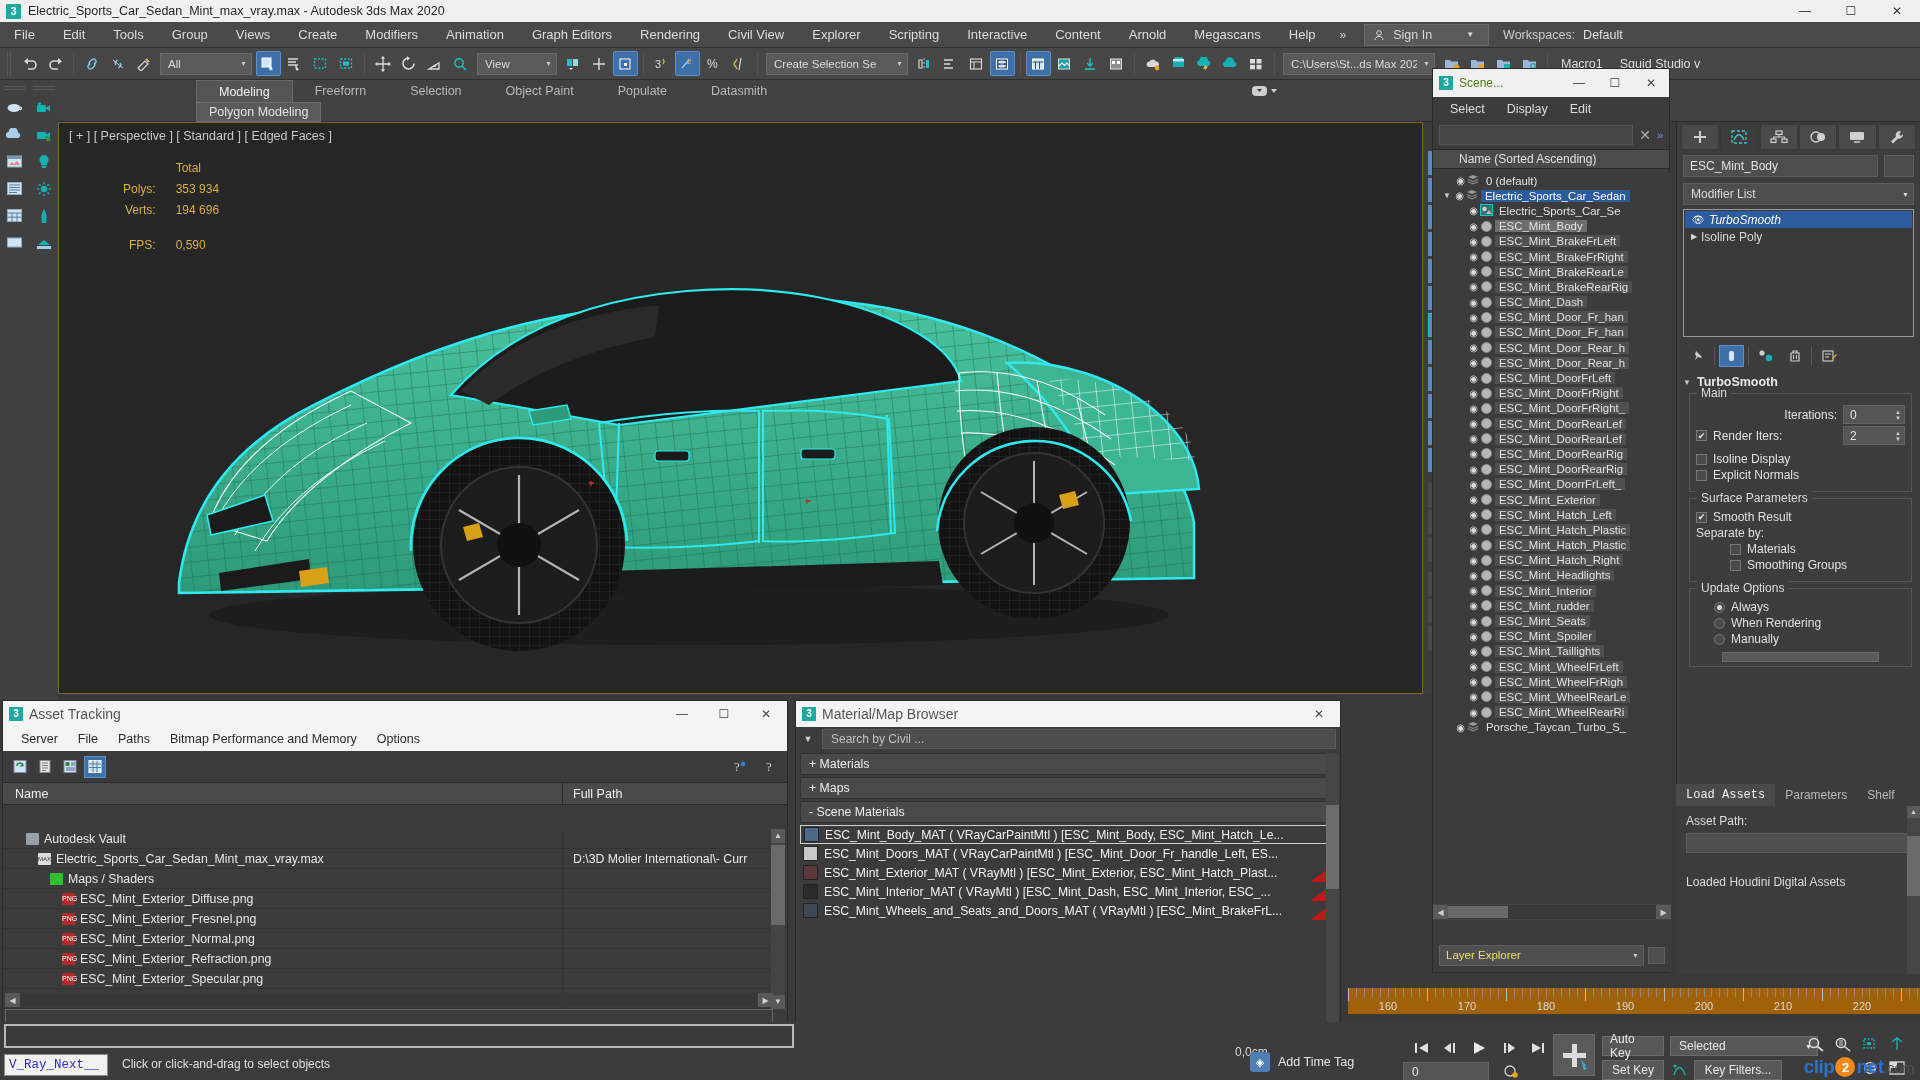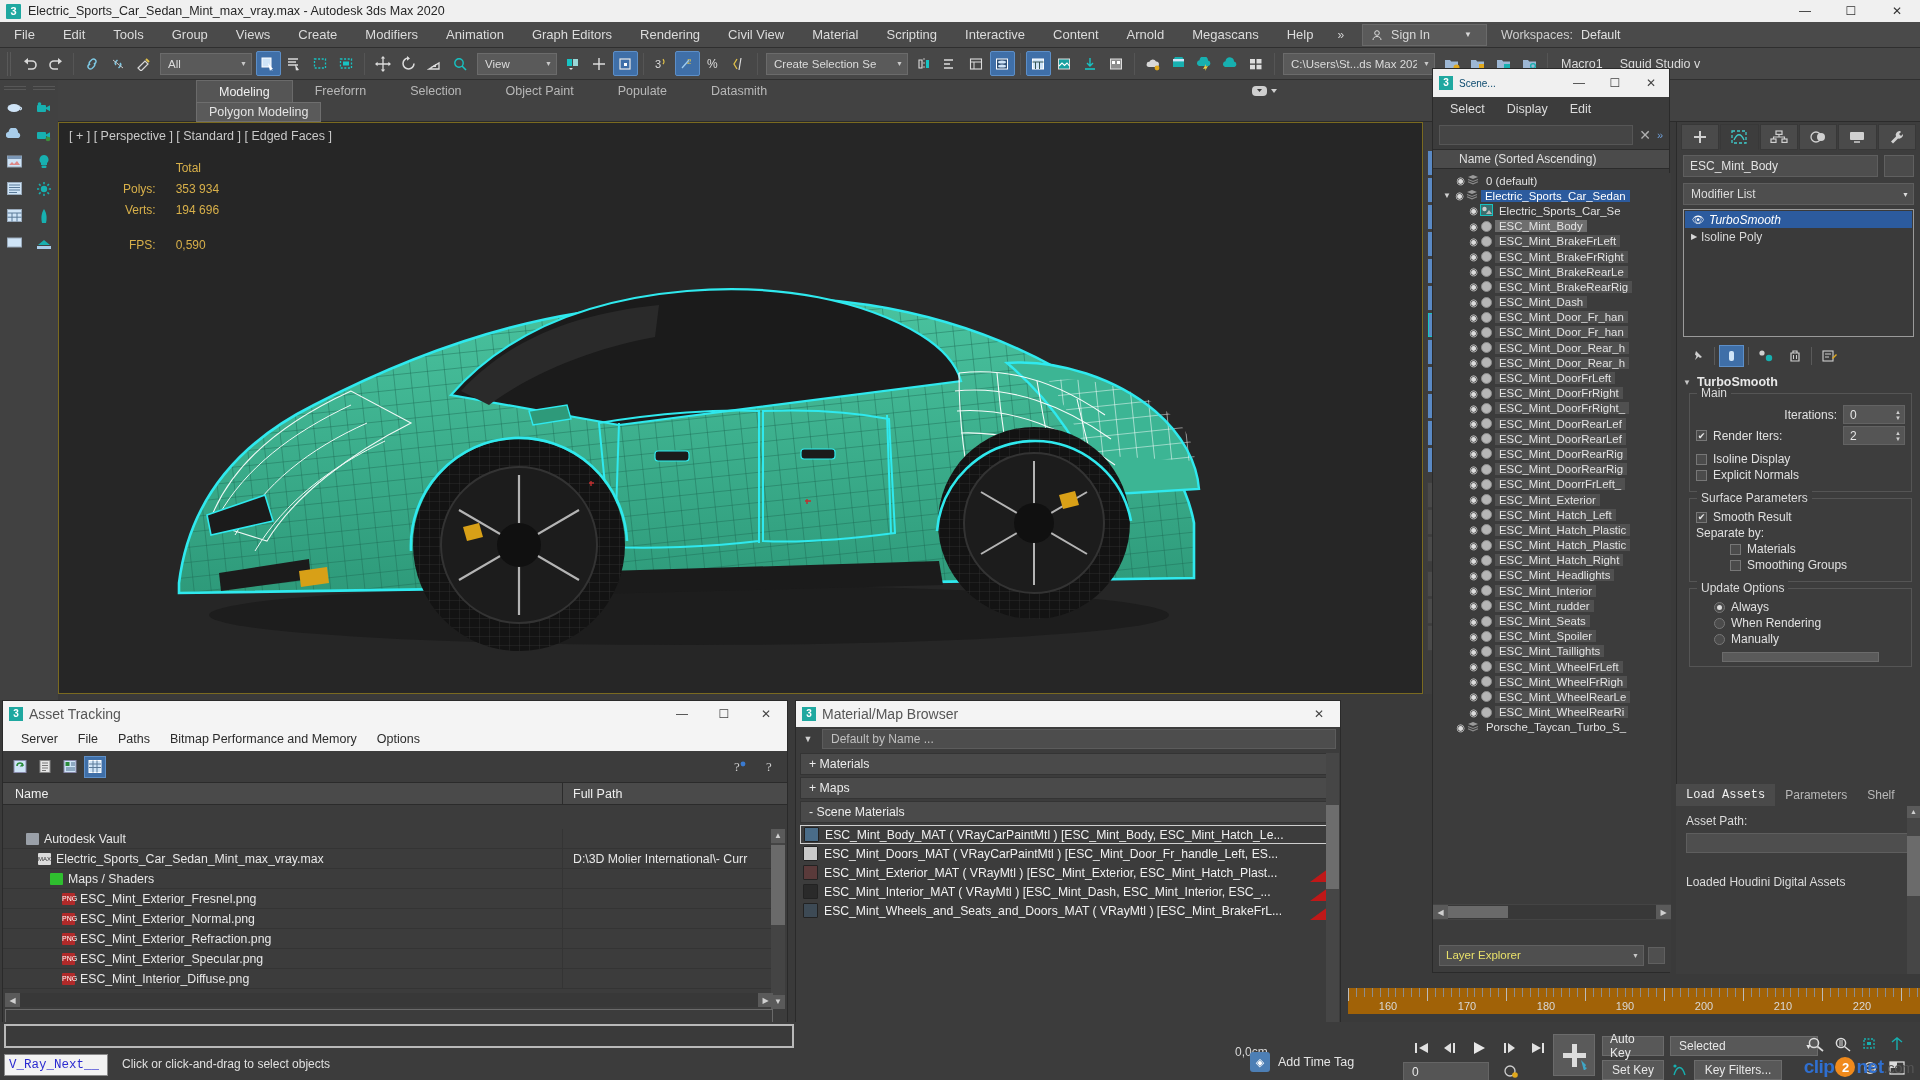--- a/index.html
+++ b/index.html
@@ -80,21 +80,21 @@
   .vtb-btn.plain { background:#4a4a4a; color:#d0d0d0;}
   .vtb-btn.sel { background:#5a89c4; outline:1px solid #17c3c3; outline-offset:-2px;}
   .vtb-gap { height:7px; }
 
   
   .scene { position:absolute; left:1432px; top:68px; width:238px; height:905px;
      background:#3c3c3c; border:1px solid #2a2a2a; }
   .scene-title { height:28px; background:#f0f0f0; display:flex; align-items:center; padding-left:6px;}
   .sc-ic { width:14px; height:14px; background:#1fa8a0; color:#fff; font-size:10px; font-weight:bold;
      text-align:center; line-height:14px; margin-right:6px;}
-  .sc-ttl { font-size:10px; color:#0c4a6e; }
+  .sc-ttl { font-size:12px; color:#4d7c0f; }
   .sc-wb { margin-left:auto; display:flex; }
   .sc-wb div { width:36px; height:28px; display:flex; align-items:center; justify-content:center;
      font-size:12px; color:#444;}
   .scene-menu { height:24px; display:flex; align-items:center; gap:0; padding-left:6px; background:#3c3c3c;}
   .scene-menu span { padding:0 11px; font-size:12.5px; color:#dcdcdc; }
   .scene-search { height:28px; display:flex; align-items:center; padding:0 6px; gap:6px;}
   .ss-field { flex:1; height:20px; background:#454545; border:1px solid #565656;}
   .ss-x { font-size:14px; color:#b0b0b0; }
   .ss-cv { font-size:11px; color:#6f9fd8;}
   .scene-hdr { height:20px; background:#4b4b4b; border-top:1px solid #2b2b2b;
@@ -294,21 +294,21 @@
     <div class="menu-item">Edit</div>
     <div class="menu-item">Tools</div>
     <div class="menu-item">Group</div>
     <div class="menu-item">Views</div>
     <div class="menu-item">Create</div>
     <div class="menu-item">Modifiers</div>
     <div class="menu-item">Animation</div>
     <div class="menu-item">Graph Editors</div>
     <div class="menu-item">Rendering</div>
     <div class="menu-item">Civil View</div>
-    <div class="menu-item">Material</div>
+    <div class="menu-item">Explorer</div>
     <div class="menu-item">Scripting</div>
     <div class="menu-item">Interactive</div>
     <div class="menu-item">Content</div>
     <div class="menu-item">Arnold</div>
     <div class="menu-item">Megascans</div>
     <div class="menu-item">Help</div>
     <div class="menu-chev">»</div>
     <div class="signin">
       <svg width="12" height="12" viewBox="0 0 12 12">
           <circle cx="6" cy="4" r="2.3" fill="none" stroke="#ddd" stroke-width="1"></circle>
@@ -1474,20 +1474,28 @@
             <span style="display: inline-block; width: 42px;"></span>
             <span class="ficon maps"></span>
             <span>Maps / Shaders</span>
           </div>
           <div class="p"></div>
         </div>
         <div class="arow">
           <div class="n">
             <span style="display: inline-block; width: 54px;"></span>
             <span class="ficon png">PNG</span>
+            <span>ESC_Mint_Exterior_Diffuse.png</span>
+          </div>
+          <div class="p"></div>
+        </div>
+        <div class="arow">
+          <div class="n">
+            <span style="display: inline-block; width: 54px;"></span>
+            <span class="ficon png">PNG</span>
             <span>ESC_Mint_Exterior_Fresnel.png</span>
           </div>
           <div class="p"></div>
         </div>
         <div class="arow">
           <div class="n">
             <span style="display: inline-block; width: 54px;"></span>
             <span class="ficon png">PNG</span>
             <span>ESC_Mint_Exterior_Normal.png</span>
           </div>
@@ -1534,21 +1542,21 @@
   <div class="matb">
     <div class="m-title">
       <div class="sc-ic">3</div>
       <div class="a-ttl">Material/Map Browser</div>
       <div class="a-wb" style="margin-left:auto">
         <div>✕</div>
       </div>
     </div>
     <div class="m-search">
       <div class="m-tri">▼</div>
-      <div class="m-sf">Default by Name ...</div>
+      <div class="m-sf">Search by Civil ...</div>
     </div>
     <div class="m-sec">+ Materials</div>
     <div class="m-sec">+ Maps</div>
     <div class="m-sec">-  Scene Materials</div>
     <div class="m-list" id="mat-list">
         <div class="mrow sel">
           <span class="msw" style="background: rgb(74, 108, 136);"></span>
           <span>ESC_Mint_Body_MAT ( VRayCarPaintMtl ) [ESC_Mint_Body, ESC_Mint_Hatch_Le...</span>
         </div>
         <div class="mrow">

